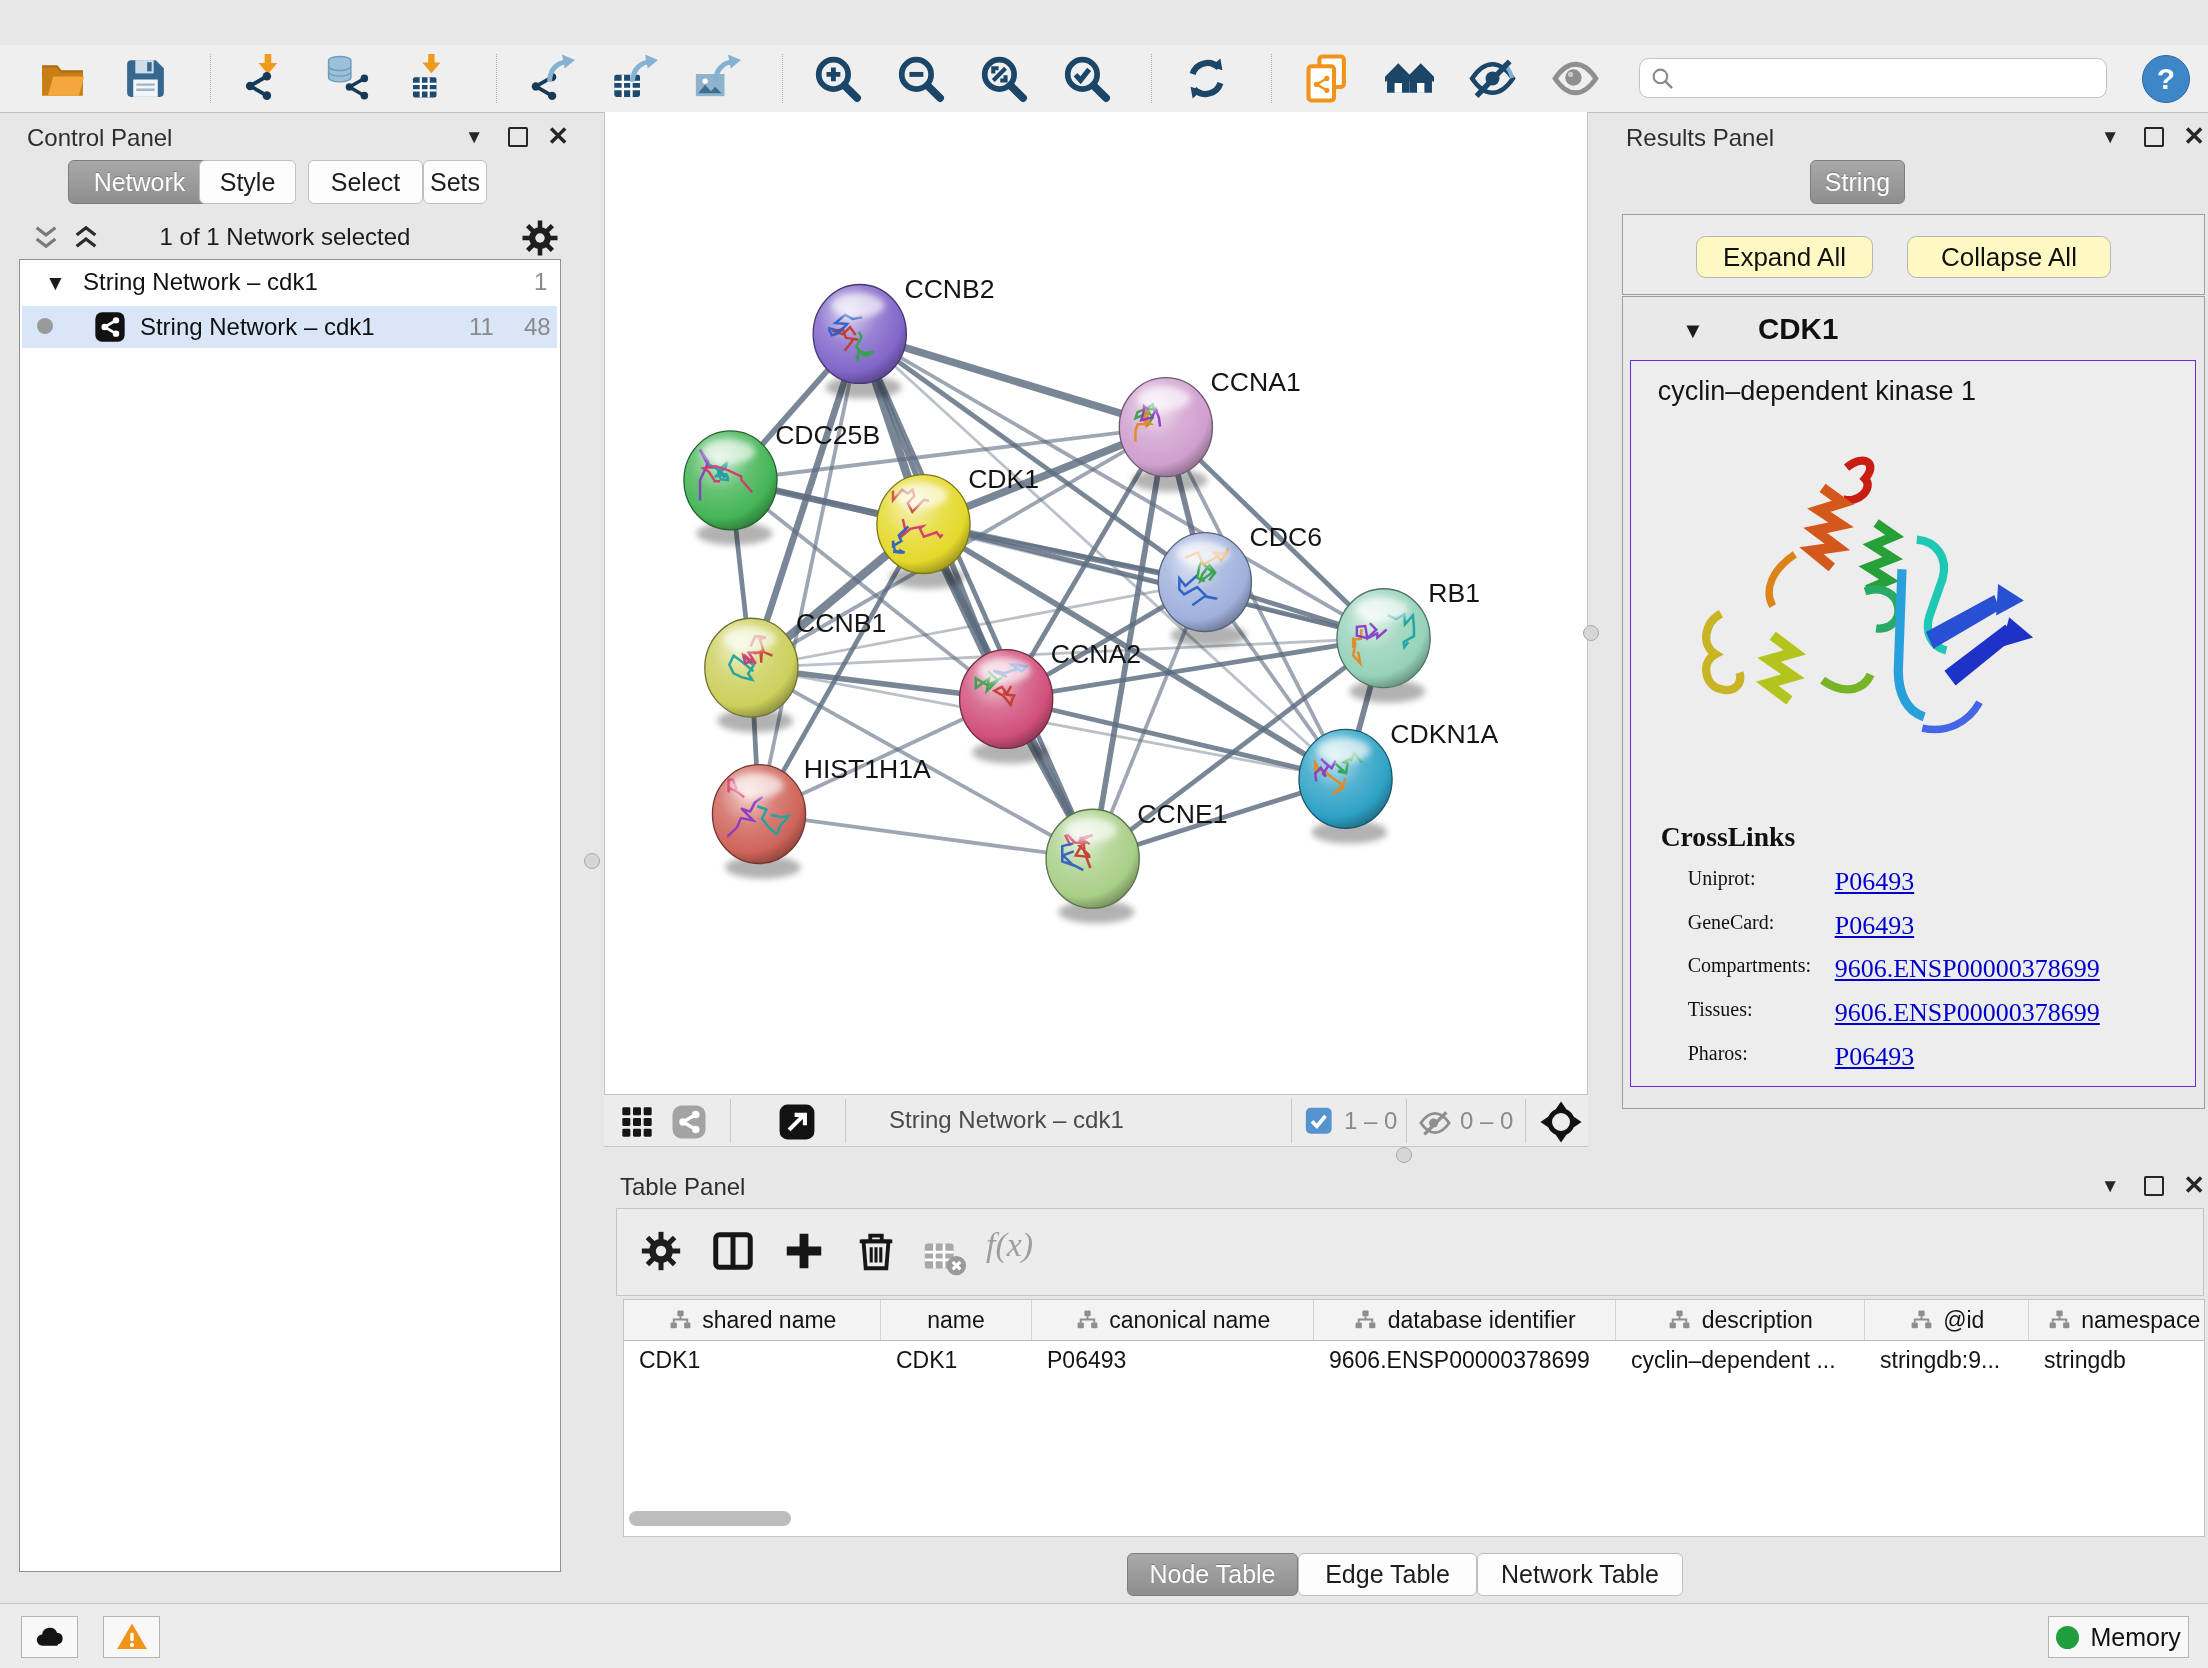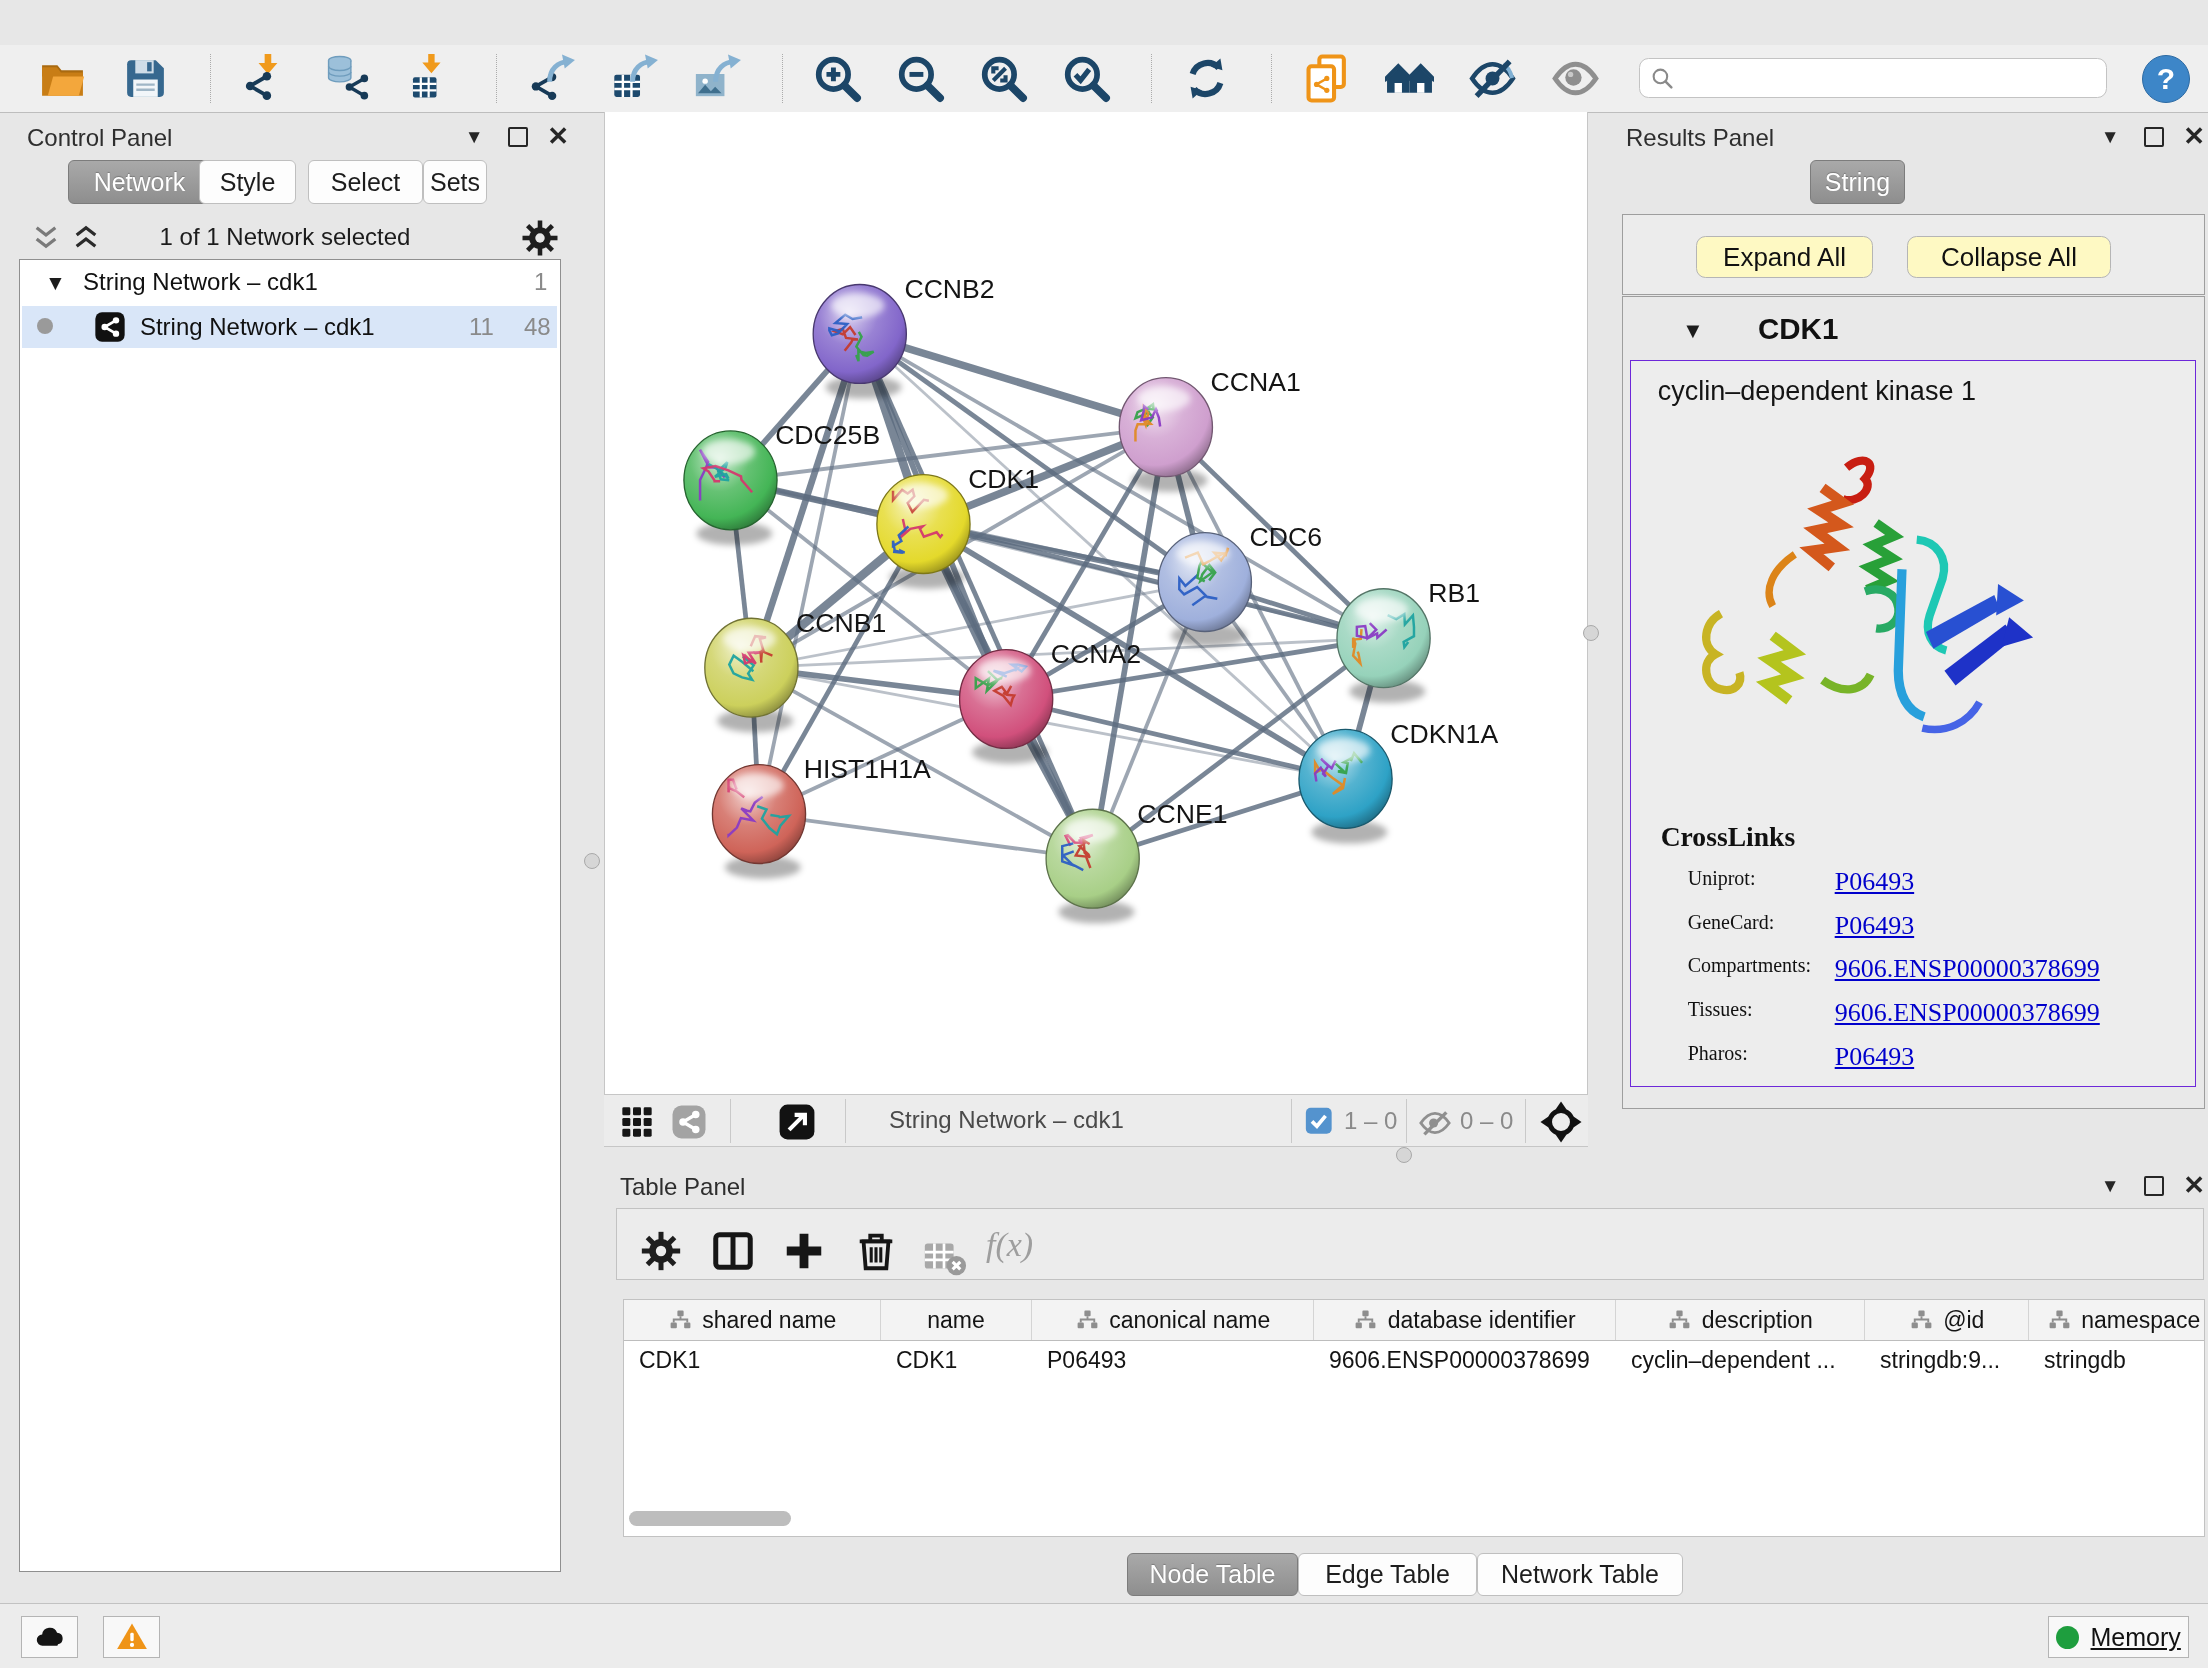--- a/index.html
+++ b/index.html
@@ -52,36 +52,36 @@
   
   #rp-box1{left:1622px;top:214px;width:583px;height:81px;background:#ececec;border:1.9px solid #9e9e9e;box-sizing:border-box;}
   .rp-btn{position:absolute;top:236px;height:42px;background:#fef9c3;border:1.9px solid #b5b5b5;border-radius:9.5px;
           font-size:26px;color:#111;display:flex;align-items:center;justify-content:center;box-sizing:border-box;}
   #rp-box2{left:1622px;top:296px;width:583px;height:813px;background:#e9e9e9;border:1.9px solid #9e9e9e;box-sizing:border-box;}
   #rp-inner{position:absolute;left:6.7px;top:63px;width:566px;height:727px;background:#ededed;border:1px solid #6d28d9;box-sizing:border-box;}
   .xl-label{position:absolute;left:57px;font-family:"Liberation Serif",serif;font-size:20px;color:#111;}
   .xl-link{position:absolute;left:204px;font-family:"Liberation Serif",serif;font-size:26px;
            color:#0000cc;text-decoration:underline;}
   
-  #tp-toolbar{left:616px;top:1208px;width:1588px;height:72px;background:#ececec;border:1.9px solid #c2c2c2;box-sizing:border-box;}
+  #tp-toolbar{left:616px;top:1208px;width:1588px;height:88px;background:#ececec;border:1.9px solid #c2c2c2;box-sizing:border-box;}
   .tp-ic{position:absolute;top:19px;width:46px;height:46px;}
   .tp-ic svg{width:46px;height:46px;}
   #tp-table{left:623px;top:1299px;width:1582px;height:238px;background:#fff;border:1px solid #c2c2c2;
             overflow:hidden;box-sizing:border-box;}
   #tp-header{position:absolute;left:0;top:0;height:40px;display:flex;background:#f3f3f3;border-bottom:1px solid #bdbdbd;}
   .th{display:flex;align-items:center;justify-content:center;font-size:23px;color:#141414;
       border-right:1px solid #d4d4d4;box-sizing:border-box;gap:9.5px;}
   .th svg{width:25px;height:25px;flex:0 0 auto;}
   #tp-row{position:absolute;left:0;top:40px;height:40px;display:flex;}
   .td{font-size:23px;color:#141414;display:flex;align-items:center;padding-left:15px;box-sizing:border-box;}
   #hscroll{position:absolute;left:4.8px;top:211px;width:162px;height:15px;border-radius:7.6px;background:#bdbdbd;}
   
   #statusbar{left:0;top:1603px;width:2208px;height:66px;background:#ececec;border-top:1px solid #c2c2c2;box-sizing:border-box;}
   .sb-btn{position:absolute;top:12.4px;height:42px;background:#f8f8f8;border:1.9px solid #b4b4b4;box-sizing:border-box;
-          display:flex;align-items:center;justify-content:center;text-decoration:underline;}
+          display:flex;align-items:center;justify-content:center;}
   #memory-btn{left:2048px;width:141px;gap:11.4px;font-size:25px;color:#111;}
   #mem-dot{width:23px;height:23px;border-radius:50%;}
   text{font-family:"Liberation Sans",sans-serif;}
 </style>
 </head>
 <body>
 
 <div id="root">
 
 

